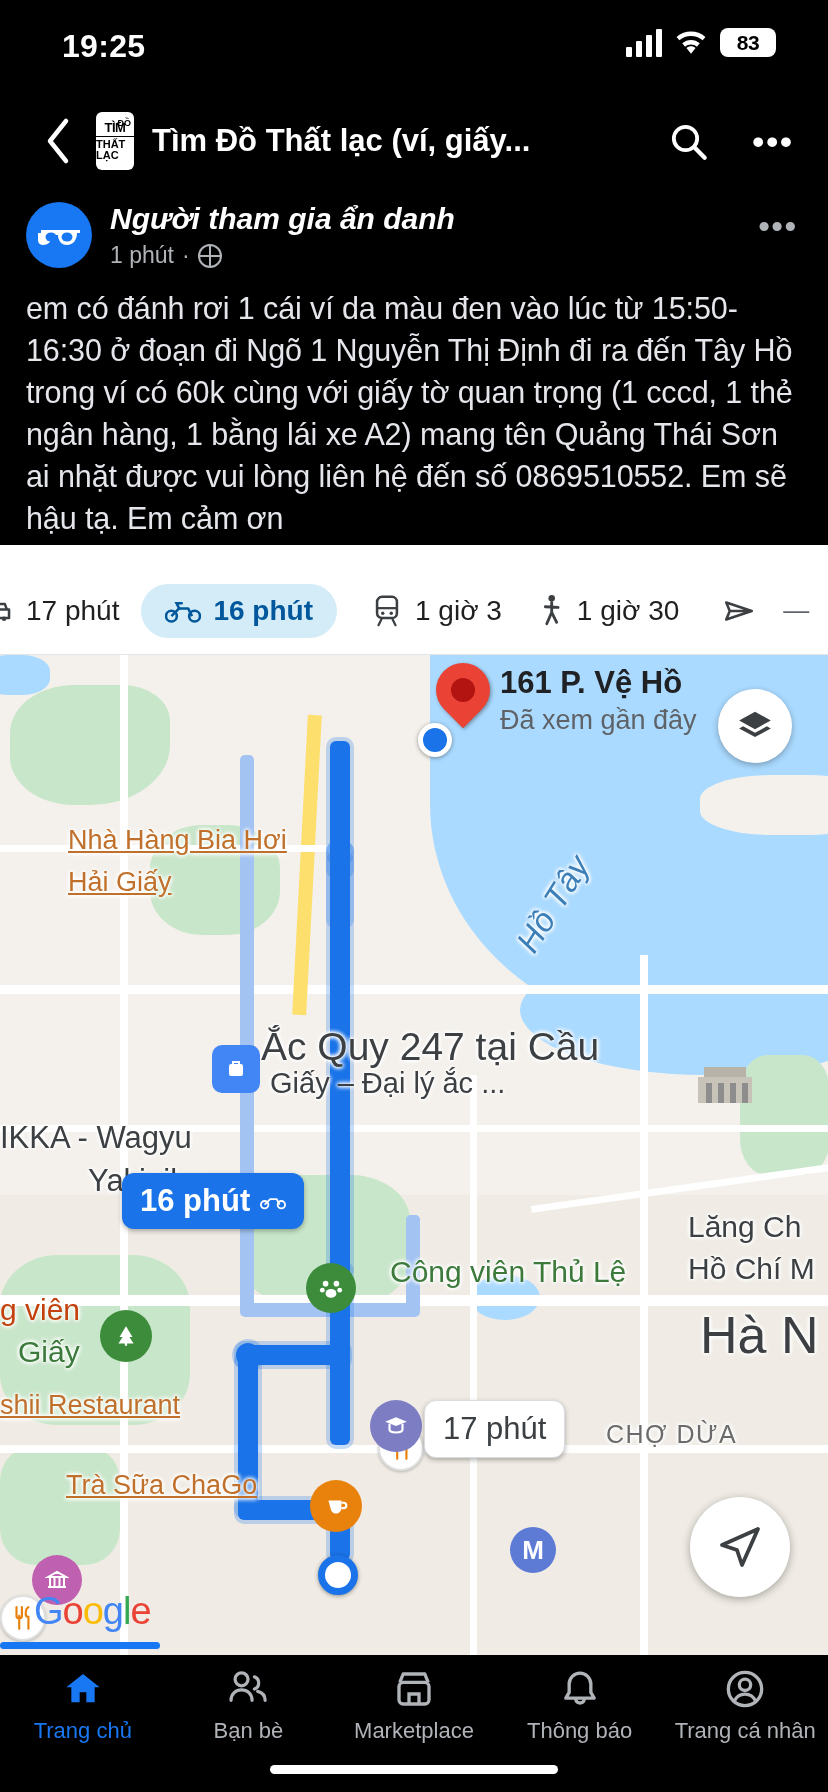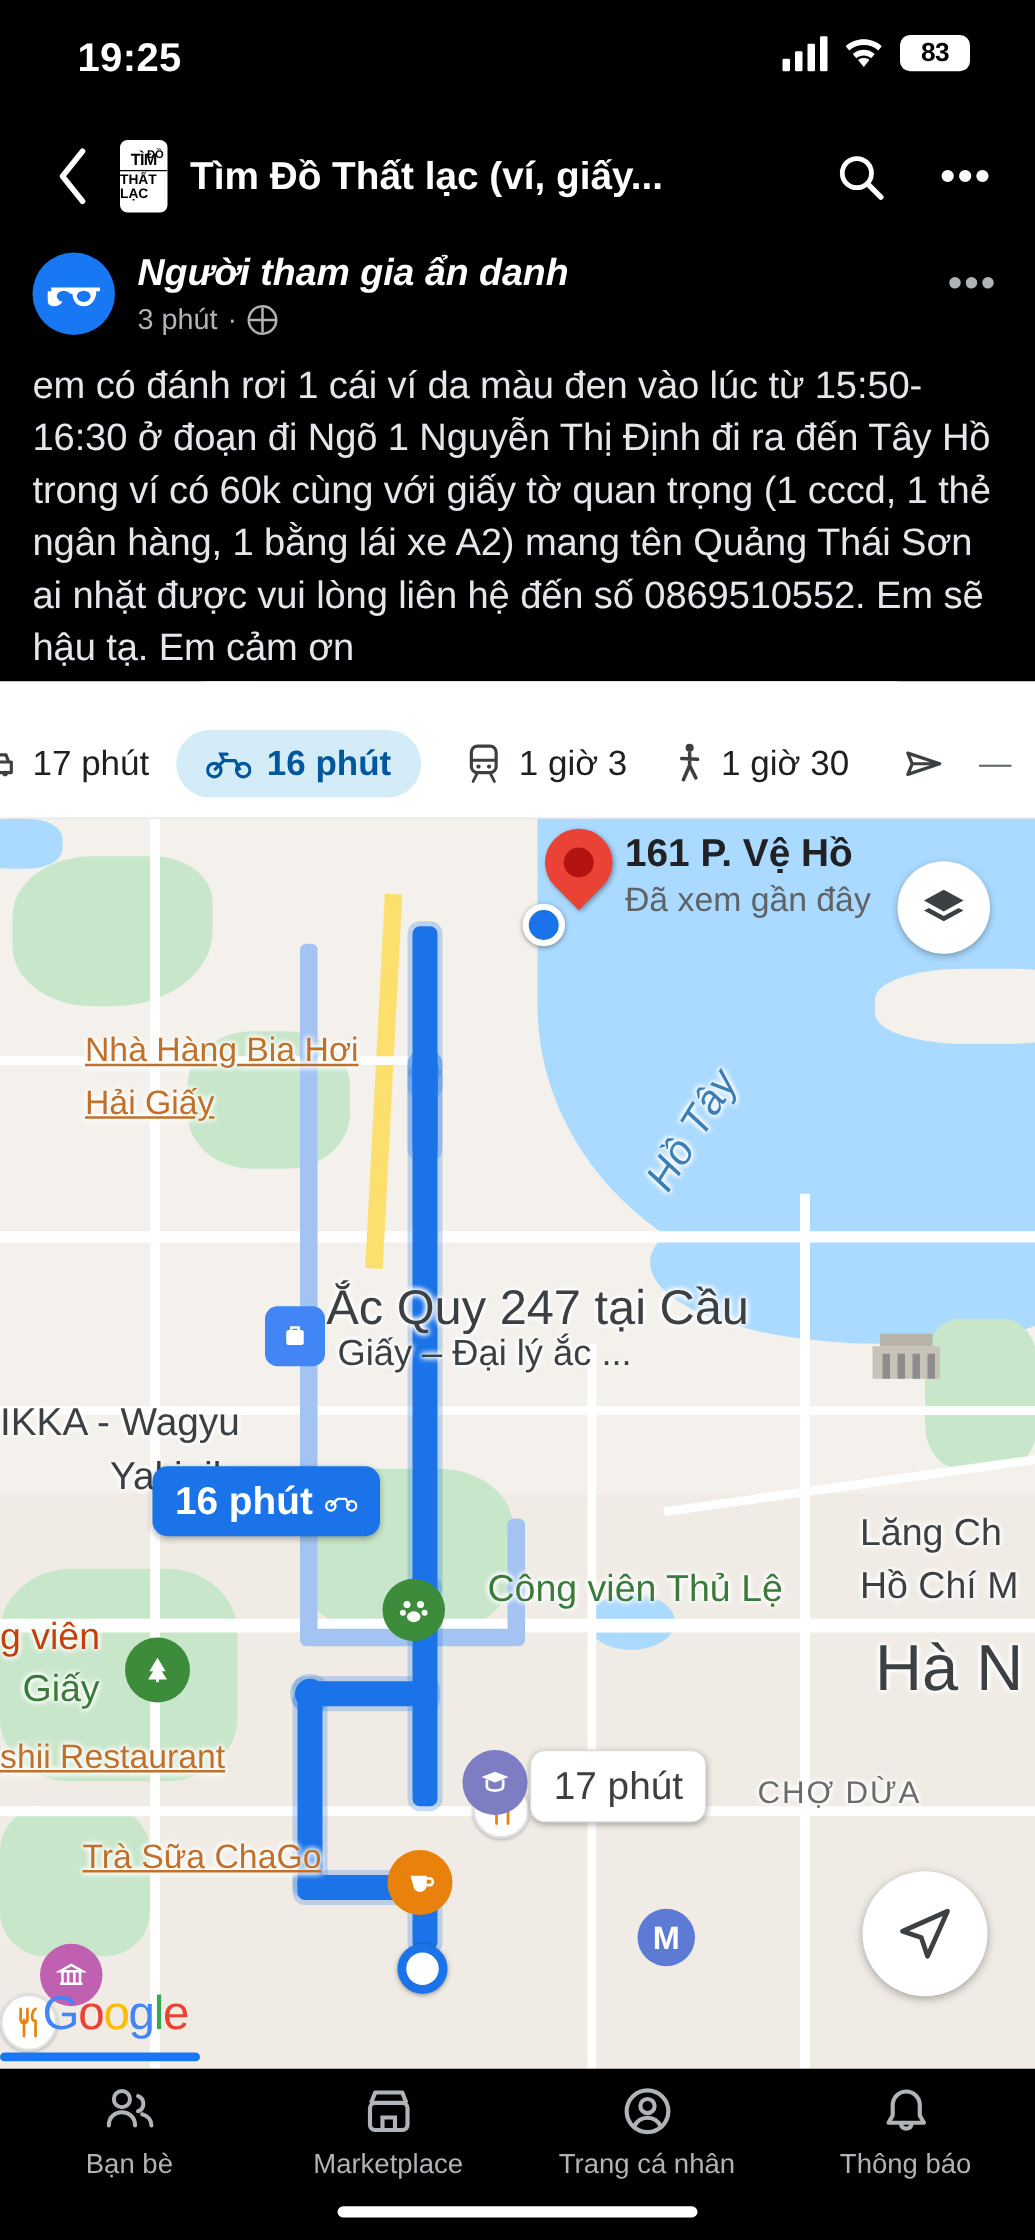--- a/index.html
+++ b/index.html
@@ -231,21 +231,21 @@
       <div class="anon-avatar">
         <svg width="42" height="30" viewBox="0 0 42 30">
           <path d="M3 10 h36 v3 h-3 c0 7 -4 12 -10 12 s-9 -5 -9 -10 h-6 c0 5 -3 10 -9 10 S-3 20 -3 13 h3 v-3z" fill="#fff" transform="translate(3,0)"></path>
           <ellipse cx="13" cy="17" rx="5.5" ry="4.5" fill="#1877F2"></ellipse>
           <ellipse cx="29" cy="17" rx="5.5" ry="4.5" fill="#1877F2"></ellipse>
         </svg>
       </div>
       <div class="post-meta">
         <div class="anon-name">Người tham gia ẩn danh</div>
         <div class="post-sub">
-          <span>3 phút</span>
+          <span>1 phút</span>
           <span>·</span>
           <span class="globe"></span>
         </div>
       </div>
       <div class="post-dots">•••</div>
     </div>
     <div class="post-body">em có đánh rơi 1 cái ví da màu đen vào lúc từ 15:50-16:30 ở đoạn đi Ngõ 1 Nguyễn Thị Định đi ra đến Tây Hồ trong ví có 60k cùng với giấy tờ quan trọng (1 cccd, 1 thẻ ngân hàng, 1 bằng lái xe A2) mang tên Quảng Thái Sơn ai nhặt được vui lòng liên hệ đến số 0869510552. Em sẽ hậu tạ. Em cảm ơn</div>
   </div>
 
   <div class="mapcard">
@@ -459,47 +459,53 @@
 
       <div class="google-logo">
         <span>G</span><span>o</span><span>o</span><span>g</span><span>l</span><span>e</span>
       </div>
     </div>
   </div>
 
   <div class="fb-scrollbar"></div>
 
   <div class="bottomnav">
+    <div class="nav-item active">
+      <svg width="40" height="40" viewBox="0 0 24 24">
+        <path d="M12 3 L22 11 h-3 v9 h-5 v-6 h-4 v6 H5 v-9 H2z" fill="#1877F2"></path>
+      </svg>
+      <div class="nav-label">Trang chủ</div>
+    </div>
     <div class="nav-item">
       <svg width="42" height="40" viewBox="0 0 26 24">
         <circle cx="9" cy="6" r="4" stroke="#b0b3b8" stroke-width="2" fill="none"></circle>
         <path d="M2.5 19c0-4 3-6.5 6.5-6.5s6.5 2.5 6.5 6.5" stroke="#b0b3b8" stroke-width="2" fill="none" stroke-linecap="round"></path>
         <path d="M17 4.5a4 4 0 010 7.5 M19 13.5c3 .8 4.6 3 4.6 5.5" stroke="#b0b3b8" stroke-width="2" fill="none" stroke-linecap="round"></path>
       </svg>
       <div class="nav-label">Bạn bè</div>
     </div>
     <div class="nav-item">
       <svg width="40" height="40" viewBox="0 0 24 24">
         <rect x="3" y="8" width="18" height="13" rx="2.5" stroke="#b0b3b8" stroke-width="2" fill="none"></rect>
         <path d="M3.5 8 L5.5 3 h13 l2 5" stroke="#b0b3b8" stroke-width="2" fill="none" stroke-linejoin="round"></path>
         <path d="M9 21v-6h6v6" stroke="#b0b3b8" stroke-width="2" fill="none"></path>
       </svg>
       <div class="nav-label">Marketplace</div>
     </div>
     <div class="nav-item">
+      <svg width="38" height="40" viewBox="0 0 22 24">
+        <path d="M11 2.5a6.5 6.5 0 016.5 6.5v5l2 3.5H2.5l2-3.5v-5A6.5 6.5 0 0111 2.5z" stroke="#b0b3b8" stroke-width="2" fill="none" stroke-linejoin="round"></path>
+        <path d="M8.5 18.5a2.6 2.6 0 005 0" stroke="#b0b3b8" stroke-width="2" fill="none" stroke-linecap="round"></path>
+      </svg>
+      <div class="nav-label">Thông báo</div>
+    </div>
+    <div class="nav-item">
       <svg width="40" height="40" viewBox="0 0 24 24">
         <circle cx="12" cy="12" r="10" stroke="#b0b3b8" stroke-width="2" fill="none"></circle>
         <circle cx="12" cy="9.5" r="3.4" stroke="#b0b3b8" stroke-width="2" fill="none"></circle>
         <path d="M5.5 19.5c1.4-3 3.7-4.4 6.5-4.4s5.1 1.4 6.5 4.4" stroke="#b0b3b8" stroke-width="2" fill="none" stroke-linecap="round"></path>
       </svg>
       <div class="nav-label">Trang cá nhân</div>
     </div>
-    <div class="nav-item">
-      <svg width="38" height="40" viewBox="0 0 22 24">
-        <path d="M11 2.5a6.5 6.5 0 016.5 6.5v5l2 3.5H2.5l2-3.5v-5A6.5 6.5 0 0111 2.5z" stroke="#b0b3b8" stroke-width="2" fill="none" stroke-linejoin="round"></path>
-        <path d="M8.5 18.5a2.6 2.6 0 005 0" stroke="#b0b3b8" stroke-width="2" fill="none" stroke-linecap="round"></path>
-      </svg>
-      <div class="nav-label">Thông báo</div>
-    </div>
   </div>
 
   <div class="home-indicator"></div>
 </div>
 
 </body></html>

